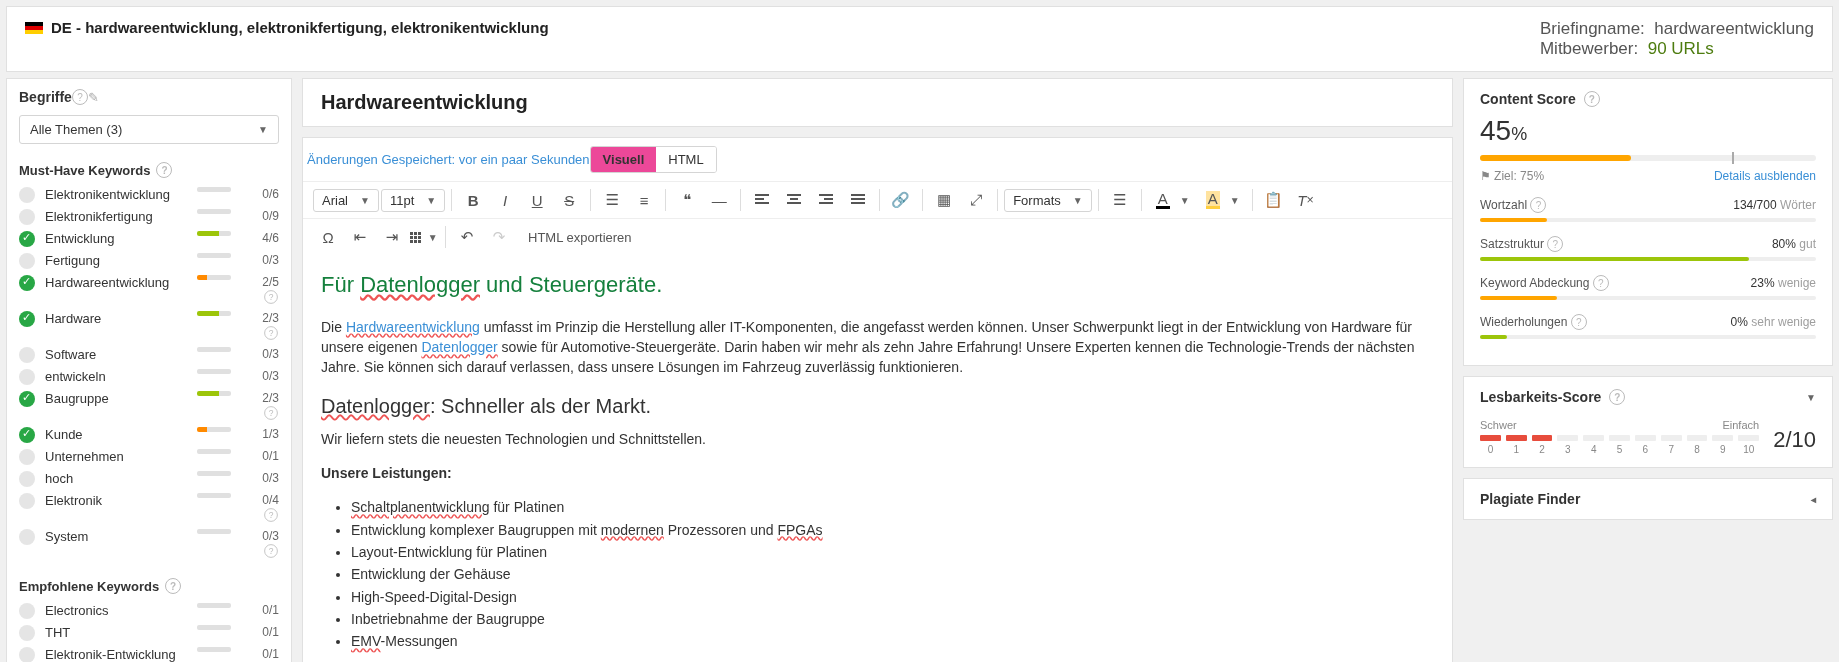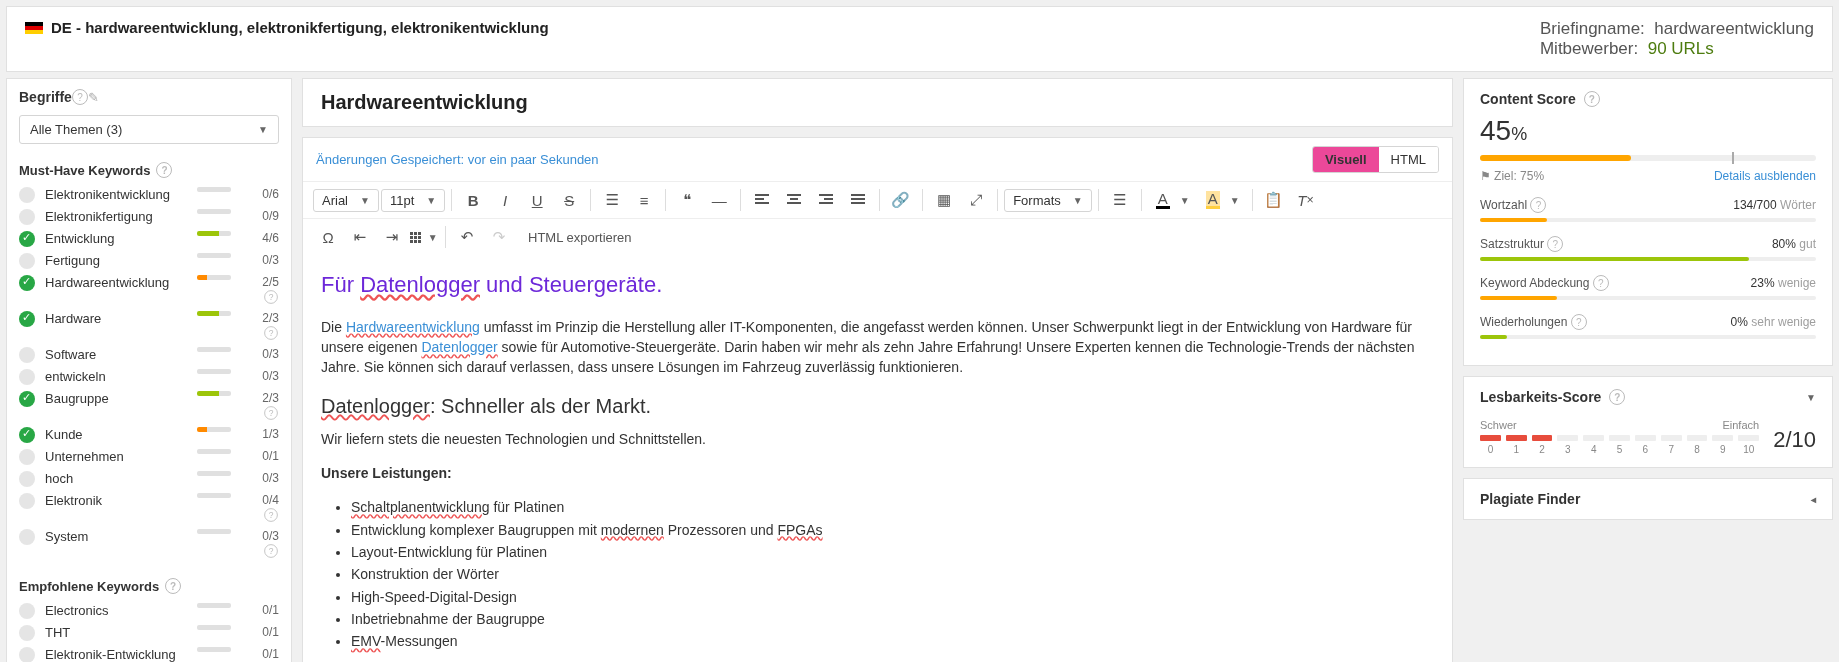--- a/index.html
+++ b/index.html
@@ -26,31 +26,31 @@
 .kw-row .dot.on:after { content:"✓"; color:#fff; position:absolute; left:3px; top:0; font-size:11px; }
 .kw-row .name { flex:1; color:#333; }
 .kw-bar { width:34px; height:5px; border-radius:2px; background:#e0e0e0; margin-right:14px; }
 .kw-bar.g { background:linear-gradient(to right, #9cc50a 0 65%, #e0e0e0 65%); }
 .kw-bar.o { background:linear-gradient(to right, #ff8a00 0 30%, #e0e0e0 30%); }
 .kw-row .ratio { width:34px; text-align:right; color:#666; font-size:12px; }
 .kw-row .ratio .help-icon { transform:scale(0.85); margin-left:4px; }
 .center { flex:1; }
 .title-card { background:#fff; border:1px solid #e0e0e0; padding:12px 18px; font-size:20px; font-weight:bold; color:#222; margin-bottom:10px; }
 .editor-card { background:#fff; border:1px solid #e0e0e0; }
-.editor-head { display:flex; justify-content:space-between; align-items:center; padding:8px 13px; font-size:13px; }
+.editor-head { display:flex; justify-content:flex-start; align-items:center; padding:8px 4px; font-size:13px; }
 .save-msg { color:#3a8fd6; }
 .tabgroup { display:flex; border:1px solid #d5d5d5; border-radius:3px; overflow:hidden; }
 .tabgroup .tab { padding:5px 12px; font-size:13px; cursor:pointer; background:#fff; }
 .tabgroup .tab.active { background:#ec4899;font-weight:bold; }
 .toolbar-row { display:flex; align-items:center; gap:2px; padding:4px 10px; border-top:1px solid #eee; flex-wrap:wrap; }
 .tsel { border:1px solid #d5d5d5; border-radius:3px; padding:3px 8px; display:flex; gap:12px; align-items:center; font-size:13px; cursor:pointer; }
 .tb { width:30px; height:28px; display:flex; align-items:center; justify-content:center; color:#555; font-size:15px; cursor:pointer; border-radius:3px; }
 .sep { width:1px; height:22px; background:#ddd; margin:0 4px; }
 .content { padding:14px 18px 20px; font-size:14px; color:#333; line-height:1.45; }
-.content h2 { font-size:22px; font-weight:normal; color:#6d28d9; margin-bottom:16px; }
+.content h2 { font-size:22px; font-weight:normal; color:#15803d; margin-bottom:16px; }
 .content h2 .uline { text-decoration:underline; text-decoration-color:#e55; text-decoration-style:wavy; }
 .content p { margin-bottom:14px; }
 .content .redlink { color:#3a8fd6; text-decoration:underline; text-decoration-color:#e55; text-decoration-style:wavy; }
 .content .redwave { text-decoration:underline; text-decoration-color:#e55; text-decoration-style:wavy; }
 .content h3 { font-size:20px; font-weight:normal; margin-bottom:8px; }
 .content h3 .uline { text-decoration:underline; text-decoration-color:#e55; text-decoration-style:wavy; }
 .content strong { font-weight:bold; }
 .content ul { margin-left:30px; margin-top:6px; }
 .content li { margin-bottom:2px; }
 .right { width:370px; display:flex; flex-direction:column; gap:10px; }
@@ -345,21 +345,21 @@
       <div class="content">
         <h2><span>Für </span><span class="uline">Datenlogger</span><span> und Steuergeräte.</span></h2>
         <p><span>Die </span><span class="redlink">Hardwareentwicklung</span><span> umfasst im Prinzip die Herstellung aller IT-Komponenten, die angefasst werden können. Unser Schwerpunkt liegt in der Entwicklung von Hardware für unsere eigenen </span><span class="redlink">Datenlogger</span><span> sowie für Automotive-Steuergeräte. Darin haben wir mehr als zehn Jahre Erfahrung! Unsere Experten kennen die Technologie-Trends der nächsten Jahre. Sie können sich darauf verlassen, dass unsere Lösungen im Fahrzeug zuverlässig funktionieren.</span></p>
         <h3><span class="uline">Datenlogger</span><span>: Schneller als der Markt.</span></h3>
         <p>Wir liefern stets die neuesten Technologien und Schnittstellen.</p>
         <p><strong>Unsere Leistungen:</strong></p>
         <ul>
           <li><span class="redwave">Schaltplanentwicklung</span><span> für Platinen</span></li>
           <li><span>Entwicklung komplexer Baugruppen mit </span><span class="redwave">modernen</span><span> Prozessoren und </span><span class="redwave">FPGAs</span></li>
           <li>Layout-Entwicklung für Platinen</li>
-          <li>Konstruktion der Wörter</li>
+          <li>Entwicklung der Gehäuse</li>
           <li>High-Speed-Digital-Design</li>
           <li>Inbetriebnahme der Baugruppe</li>
           <li><span class="redwave">EMV</span><span>-Messungen</span></li>
         </ul>
       </div>
     </div>
   </div>
 
   <div class="right">
     <div class="panel">

